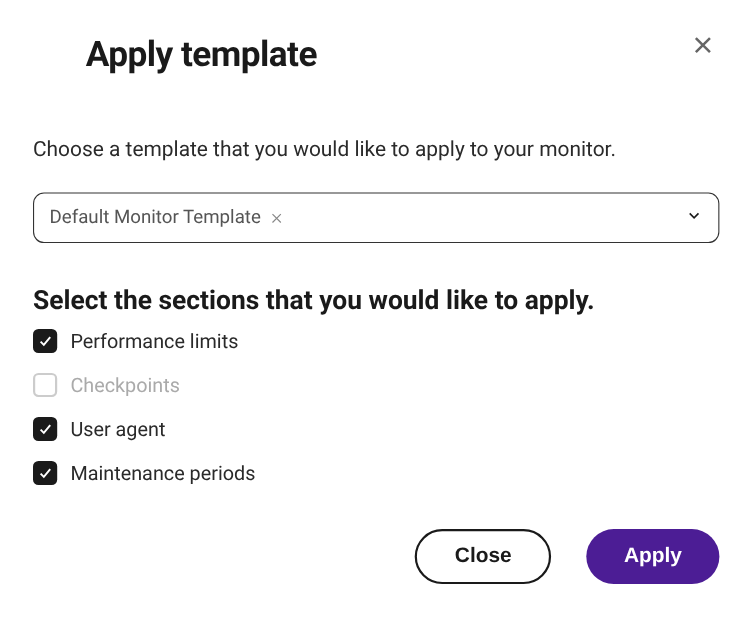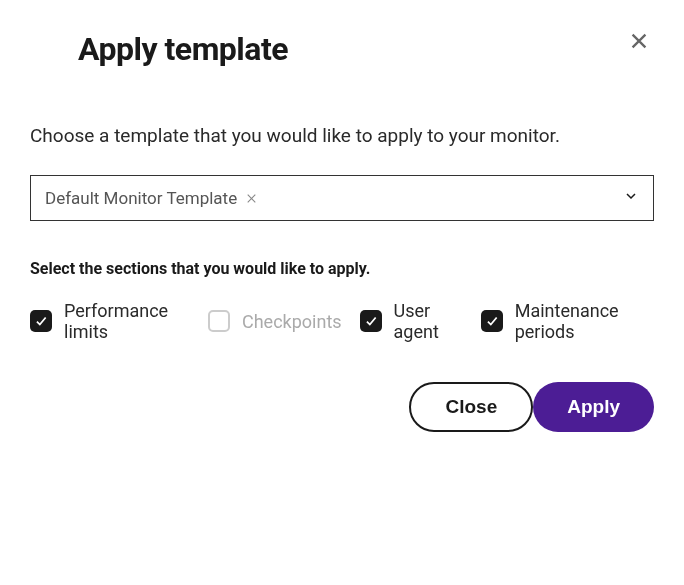--- a/index.html
+++ b/index.html
@@ -42,21 +42,21 @@
     .description {
       font-size: 19px;
       color: #2a2a2a;
       margin-top: 56px;
       margin-bottom: 28px;
     }
     .select-wrap {
       position: relative;
       width: 100%;
       border: 1px solid #333;
-      border-radius: 0;
+      border-radius: 10px;
       height: 46px;
       display: flex;
       align-items: center;
       padding: 0 14px;
       cursor: pointer;
       margin-bottom: 38px;
     }
     .select-value {
       font-size: 17px;
       color: #555;
@@ -81,28 +81,28 @@
       transform: translateY(-50%);
     }
     .chevron svg {
       width: 16px;
       height: 16px;
       stroke: #1a1a1a;
       stroke-width: 2.2;
       fill: none;
     }
     .section-heading {
-      font-size: 16px;
+      font-size: 24px;
       font-weight: 700;
       color: #1a1a1a;
-      margin-bottom: 22px;
+      margin-bottom: 12px;
     }
     .checkbox-list {
       display: flex;
-      flex-direction: row;
+      flex-direction: column;
       gap: 18px;
       margin-bottom: 40px;
     }
     .checkbox-row {
       display: flex;
       align-items: center;
       gap: 12px;
     }
     .checkbox {
       width: 22px;
@@ -132,21 +132,21 @@
     .checkbox-label {
       font-size: 18px;
       color: #2a2a2a;
     }
     .checkbox-label.disabled {
       color: #aaa;
     }
     .button-row {
       display: flex;
       justify-content: flex-end;
-      gap: 0;
+      gap: 32px;
     }
     .btn {
       font-size: 19px;
       font-weight: 700;
       padding: 12px 34px;
       border-radius: 999px;
       cursor: pointer;
       border: none;
     }
     .btn-close {

